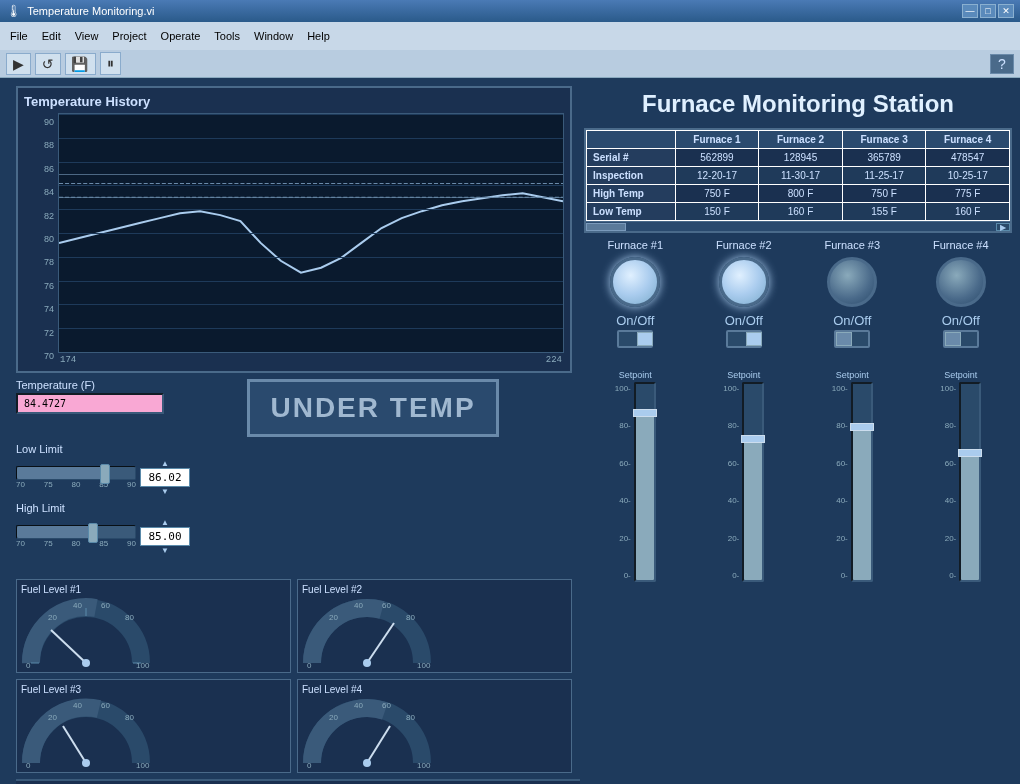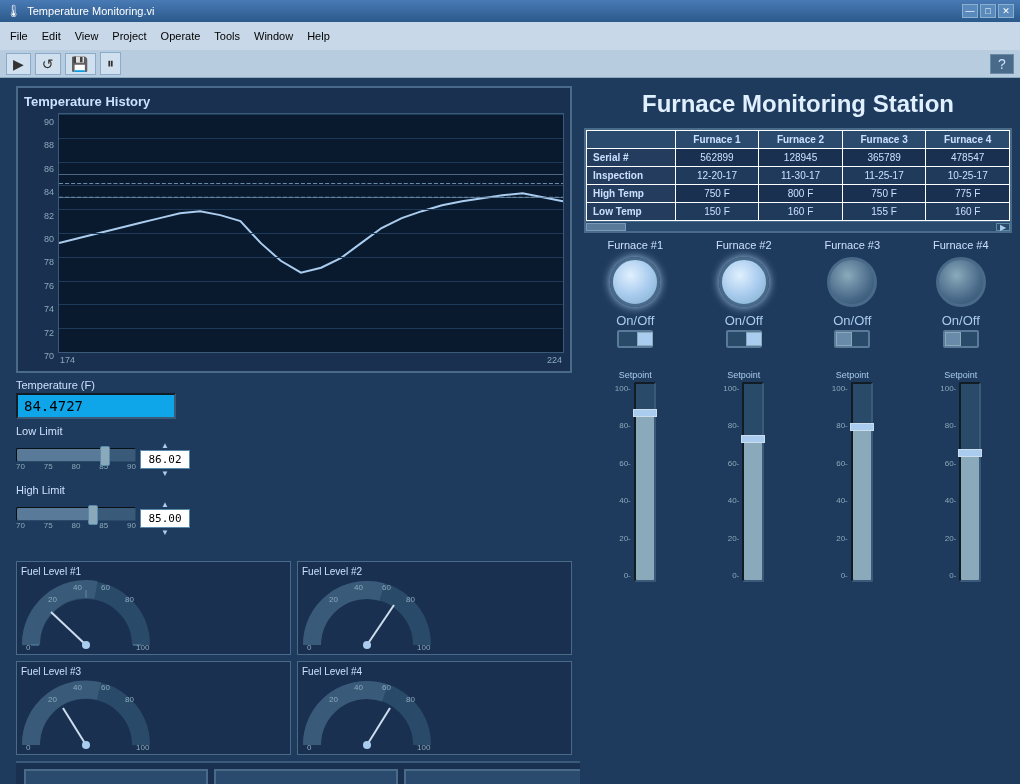--- a/index.html
+++ b/index.html
@@ -98,26 +98,26 @@
     .temp-display {
       display: flex;
       flex-direction: column;
     }
     .field-label {
       font-size: 11px;
       color: #cce0ff;
       margin-bottom: 2px;
     }
     .temp-value-box {
-      background: #0ea5e9;
+      background: #f9a8d4;
       border: 2px inset #3a5a7a;
       color: #000;
-      font-size: 14px;
+      font-size: 10px;
       padding: 3px 6px;
-      width: 160px;
+      width: 148px;
       font-family: monospace;
     }
     
     .under-temp-box {
       background: #2a4a6e;
       border: 3px solid #6a8aaa;
       padding: 10px 20px;
       text-align: center;
     }
     .under-temp-text {
@@ -489,21 +489,21 @@
             <span>86</span>
             <span>84</span>
             <span>82</span>
             <span>80</span>
             <span>78</span>
             <span>76</span>
             <span>74</span>
             <span>72</span>
             <span>70</span>
           </div>
-          <div style="flex:1; position:relative;">
+          <div style="flex:1; position:relative;font-family:Liberation Mono, monospace;">
             <div class="chart-area">
               
               <div style="position:absolute;left:0;right:0;top:0%;border-top:1px solid #1e3a5a;"></div>
               <div style="position:absolute;left:0;right:0;top:10%;border-top:1px solid #1e3a5a;"></div>
               <div style="position:absolute;left:0;right:0;top:20%;border-top:1px solid #1e3a5a;"></div>
               <div style="position:absolute;left:0;right:0;top:30%;border-top:1px solid #1e3a5a;"></div>
               <div style="position:absolute;left:0;right:0;top:40%;border-top:1px solid #1e3a5a;"></div>
               <div style="position:absolute;left:0;right:0;top:50%;border-top:1px solid #1e3a5a;"></div>
               <div style="position:absolute;left:0;right:0;top:60%;border-top:1px solid #1e3a5a;"></div>
               <div style="position:absolute;left:0;right:0;top:70%;border-top:1px solid #1e3a5a;"></div>
@@ -526,20 +526,25 @@
               <span>224</span>
             </div>
           </div>
         </div>
       </div>
 
       <div class="mid-controls">
         <div class="temp-display">
           <div class="field-label">Temperature (F)</div>
           <div class="temp-value-box">84.4727</div>
+        </div>
+        <div style="flex:1; display:flex; align-items:center; justify-content:center;">
+          <div class="under-temp-box">
+            <div class="under-temp-text">UNDER TEMP</div>
+          </div>
         </div>
       </div>
 
       <div style="display:flex; gap:24px;flex-direction:column;">
 
         <div class="limit-section">
 
           <div class="limit-control">
             <div class="field-label">Low Limit</div>
             <div class="limit-row">

